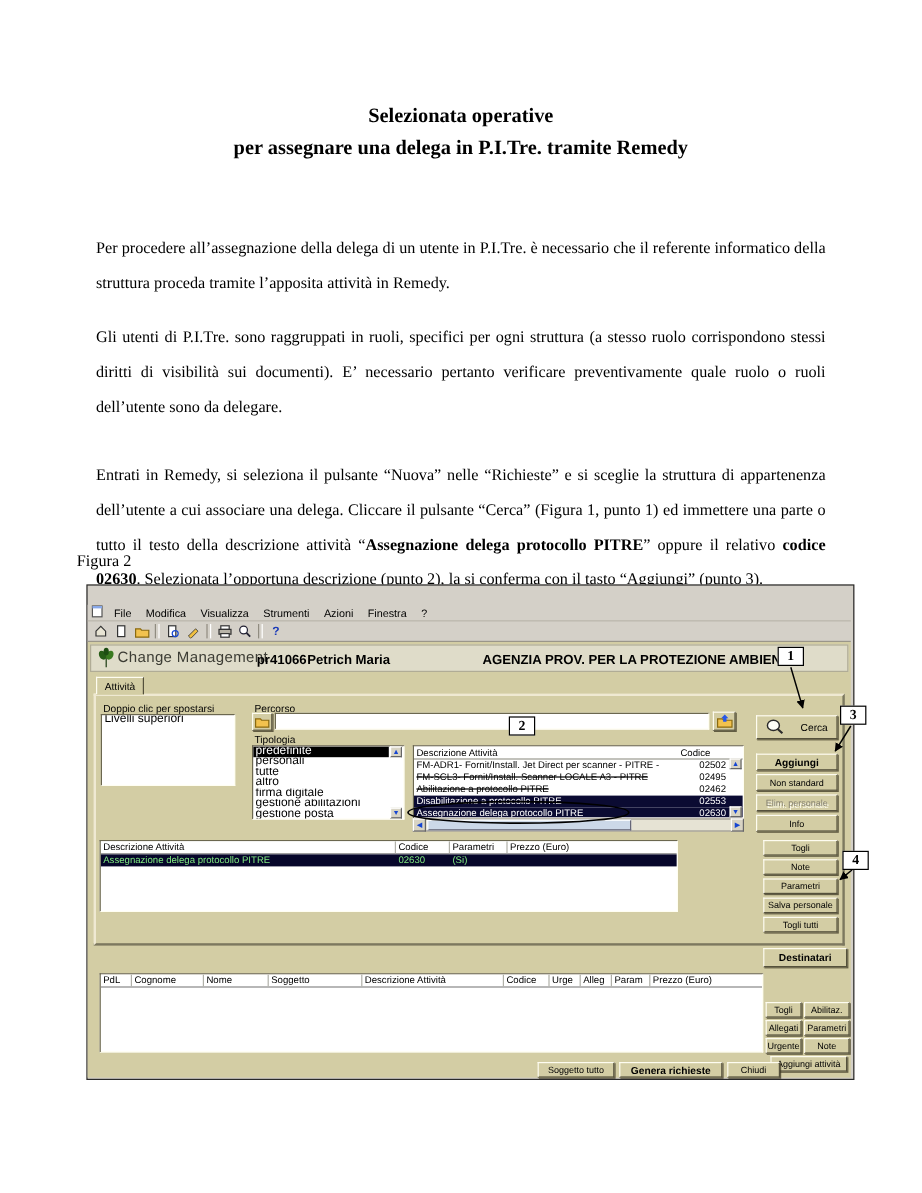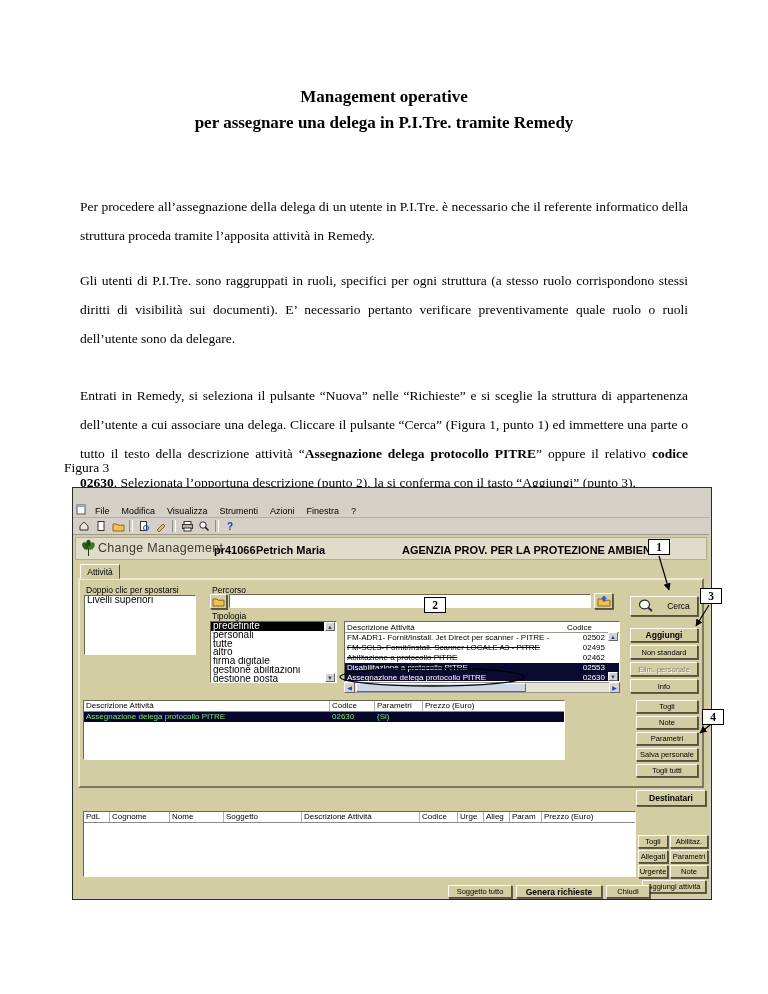--- a/index.html
+++ b/index.html
@@ -49,31 +49,31 @@
   .midrow span{padding-left:2px;white-space:nowrap;overflow:hidden;flex:none;}
   .callout{position:absolute;width:22px;height:16px;background:#fff;border:1px solid #000;z-index:40;font-family:"Liberation Serif",serif;font-weight:bold;font-size:11.5px;text-align:center;line-height:14px;}
   .overlay{position:absolute;left:0;top:0;z-index:35;pointer-events:none;}
 </style>
 </head>
 <body>
 
 <div>
 
   <div class="doc-title abs" style="left:64px;top:84px;width:640px;">
-    <div>Management operative</div>
+    <div>Selezionata operative</div>
     <div>per assegnare una delega in P.I.Tre. tramite Remedy</div>
   </div>
 
   <div class="body-text abs" style="left:64px;top:176px;width:640px;">
     <p>Per procedere all’assegnazione della delega di un utente in P.I.Tre. è necessario che il referente informatico della struttura proceda tramite l’apposita attività in Remedy.</p>
     <p>Gli utenti di P.I.Tre. sono raggruppati in ruoli, specifici per ogni struttura (a stesso ruolo corrispondono stessi diritti di visibilità sui documenti). E’ necessario pertanto verificare preventivamente quale ruolo o ruoli dell’utente sono da delegare.</p>
     <p class="para2"><span>Entrati in Remedy, si seleziona il pulsante “Nuova” nelle “Richieste” e si sceglie la struttura di appartenenza dell’utente a cui associare una delega. Cliccare il pulsante “Cerca” (Figura 1, punto 1) ed immettere una parte o tutto il testo della descrizione attività “</span><b>Assegnazione delega protocollo PITRE</b><span>” oppure il relativo </span><b>codice 02630</b><span>. Selezionata l’opportuna descrizione (punto 2), la si conferma con il tasto “Aggiungi” (punto 3).</span></p>
   </div>
 
-  <div class="abs fig-label" style="left:64px;top:460px;">Figura 3</div>
+  <div class="abs fig-label" style="left:64px;top:460px;">Figura 2</div>
 
   <div class="fig">
     <div class="win"></div>
 
 
     <div class="menubar">
       <span style="padding:0 3px;"><svg width="10" height="11">
             <rect x="1" y="1" width="8" height="9" fill="#fff" stroke="#555"></rect>
             <rect x="1" y="1" width="8" height="2" fill="#88a8e8"></rect>
           </svg></span>

